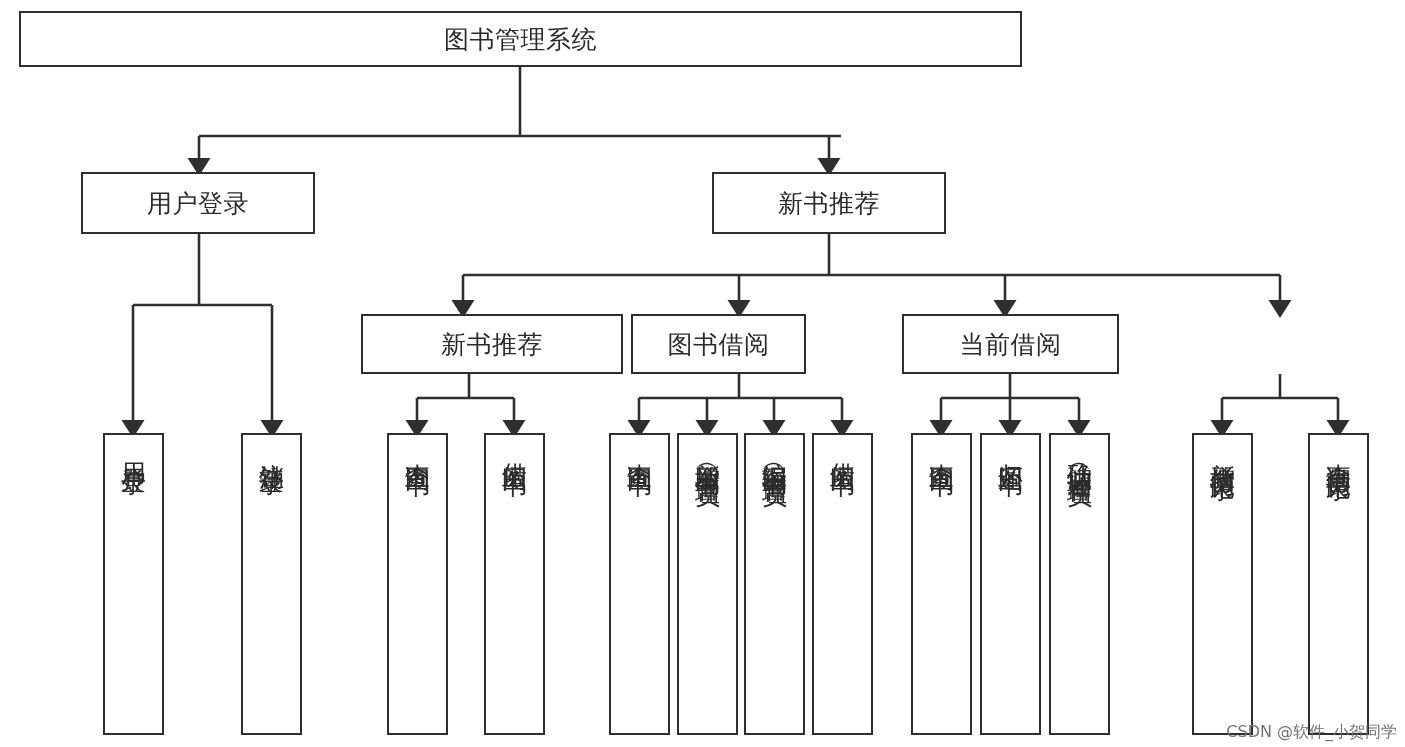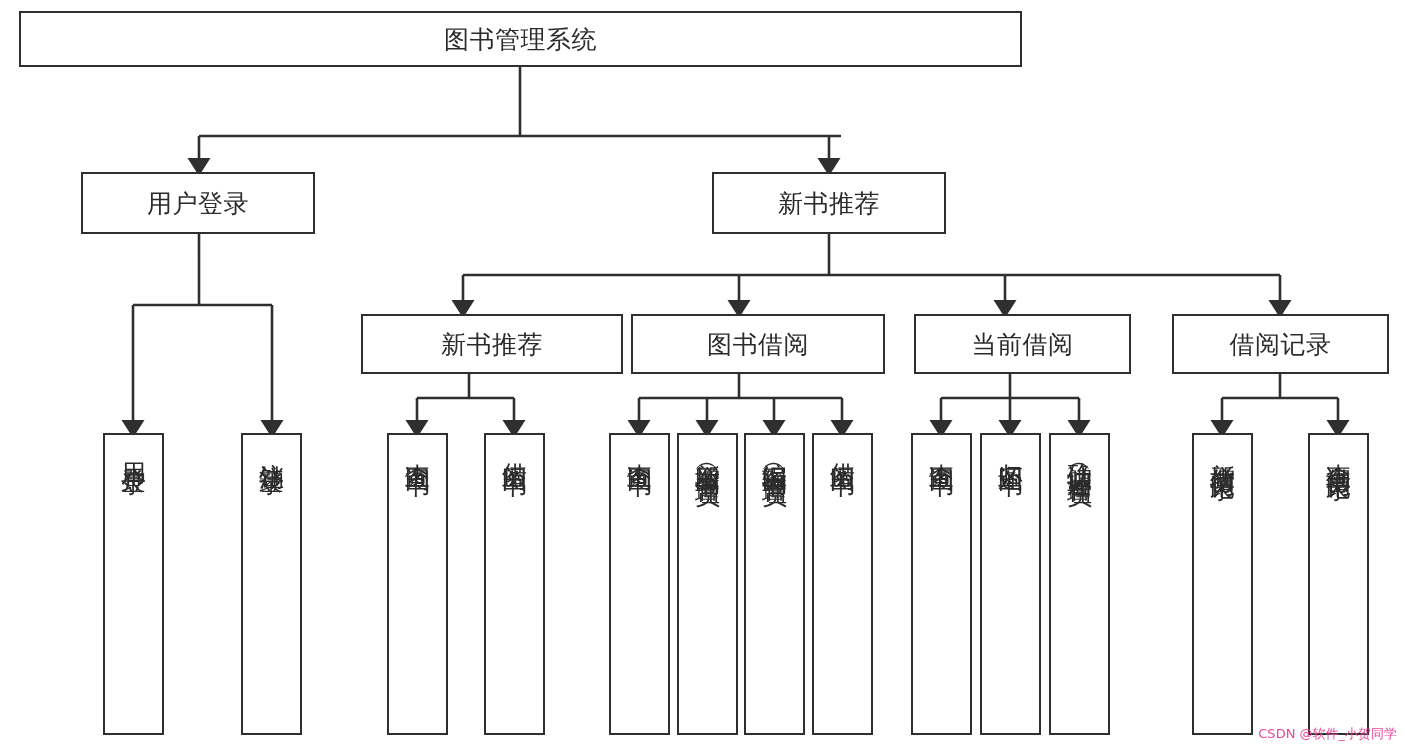--- a/index.html
+++ b/index.html
@@ -62,22 +62,22 @@
     text-orientation: upright;
     font-size: 25px;
     line-height: 1;
     letter-spacing: 3px;
     height: auto;
   }
   .watermark {
     position: absolute;
     right: 8px;
     bottom: 4px;
-    font-size: 13px;
-    color: #ec4899;
+    font-size: 16px;
+    color: #737373;
     z-index: 5;
     white-space: nowrap;
     font-family: "DejaVu Sans", "Liberation Sans", sans-serif;
     margin-left: 40px;
   }
 </style>
 </head>
 <body>
 
 <div id="diagram-canvas">
@@ -140,28 +140,25 @@
   <div class="node horiz" style="left:81px; top:172px; width:234px; height:62px;">
     <span class="node-label">用户登录</span>
   </div>
   <div class="node horiz" style="left:712px; top:172px; width:234px; height:62px;">
     <span class="node-label">新书推荐</span>
   </div>
 
   <div class="node horiz" style="left:361px; top:314px; width:262px; height:60px;">
     <span class="node-label">新书推荐</span>
   </div>
-  <div class="node horiz" style="left:631px; top:314px; width:254px; height:60px;">
+  <div class="node horiz" style="left:631px; top:314px; width:175px; height:60px;">
     <span class="node-label">图书借阅</span>
   </div>
-  <div class="node horiz" style="left:902px; top:314px; width:217px; height:60px;margin-left:12px;">
+  <div class="node horiz" style="left:902px; top:314px; width:217px; height:60px;">
     <span class="node-label">当前借阅</span>
-  </div>
-  <div class="node horiz" style="left:1172px; top:314px; width:217px; height:60px;">
-    <span class="node-label">借阅记录</span>
   </div>
 
   <div class="node vert" style="left:103px; top:433px; width:61px; height:302px;">
     <span class="node-label">用户登录</span>
   </div>
   <div class="node vert" style="left:241px; top:433px; width:61px; height:302px;">
     <span class="node-label">注销登录</span>
   </div>
 
   <div class="node vert" style="left:387px; top:433px; width:61px; height:302px;">

